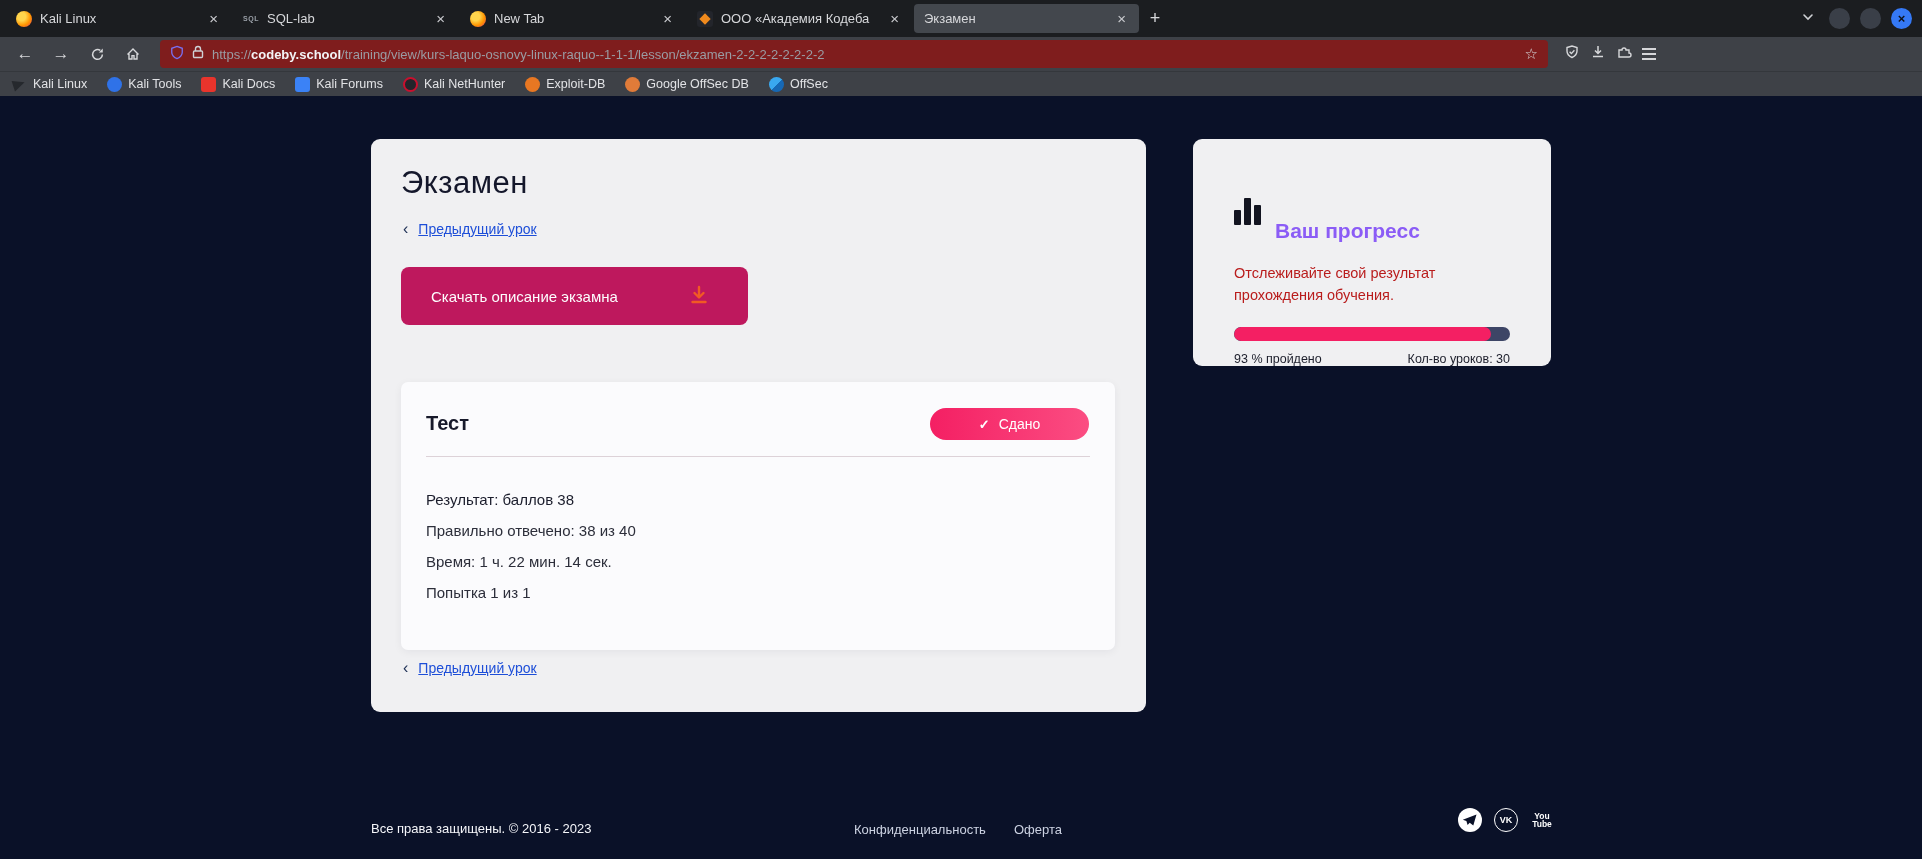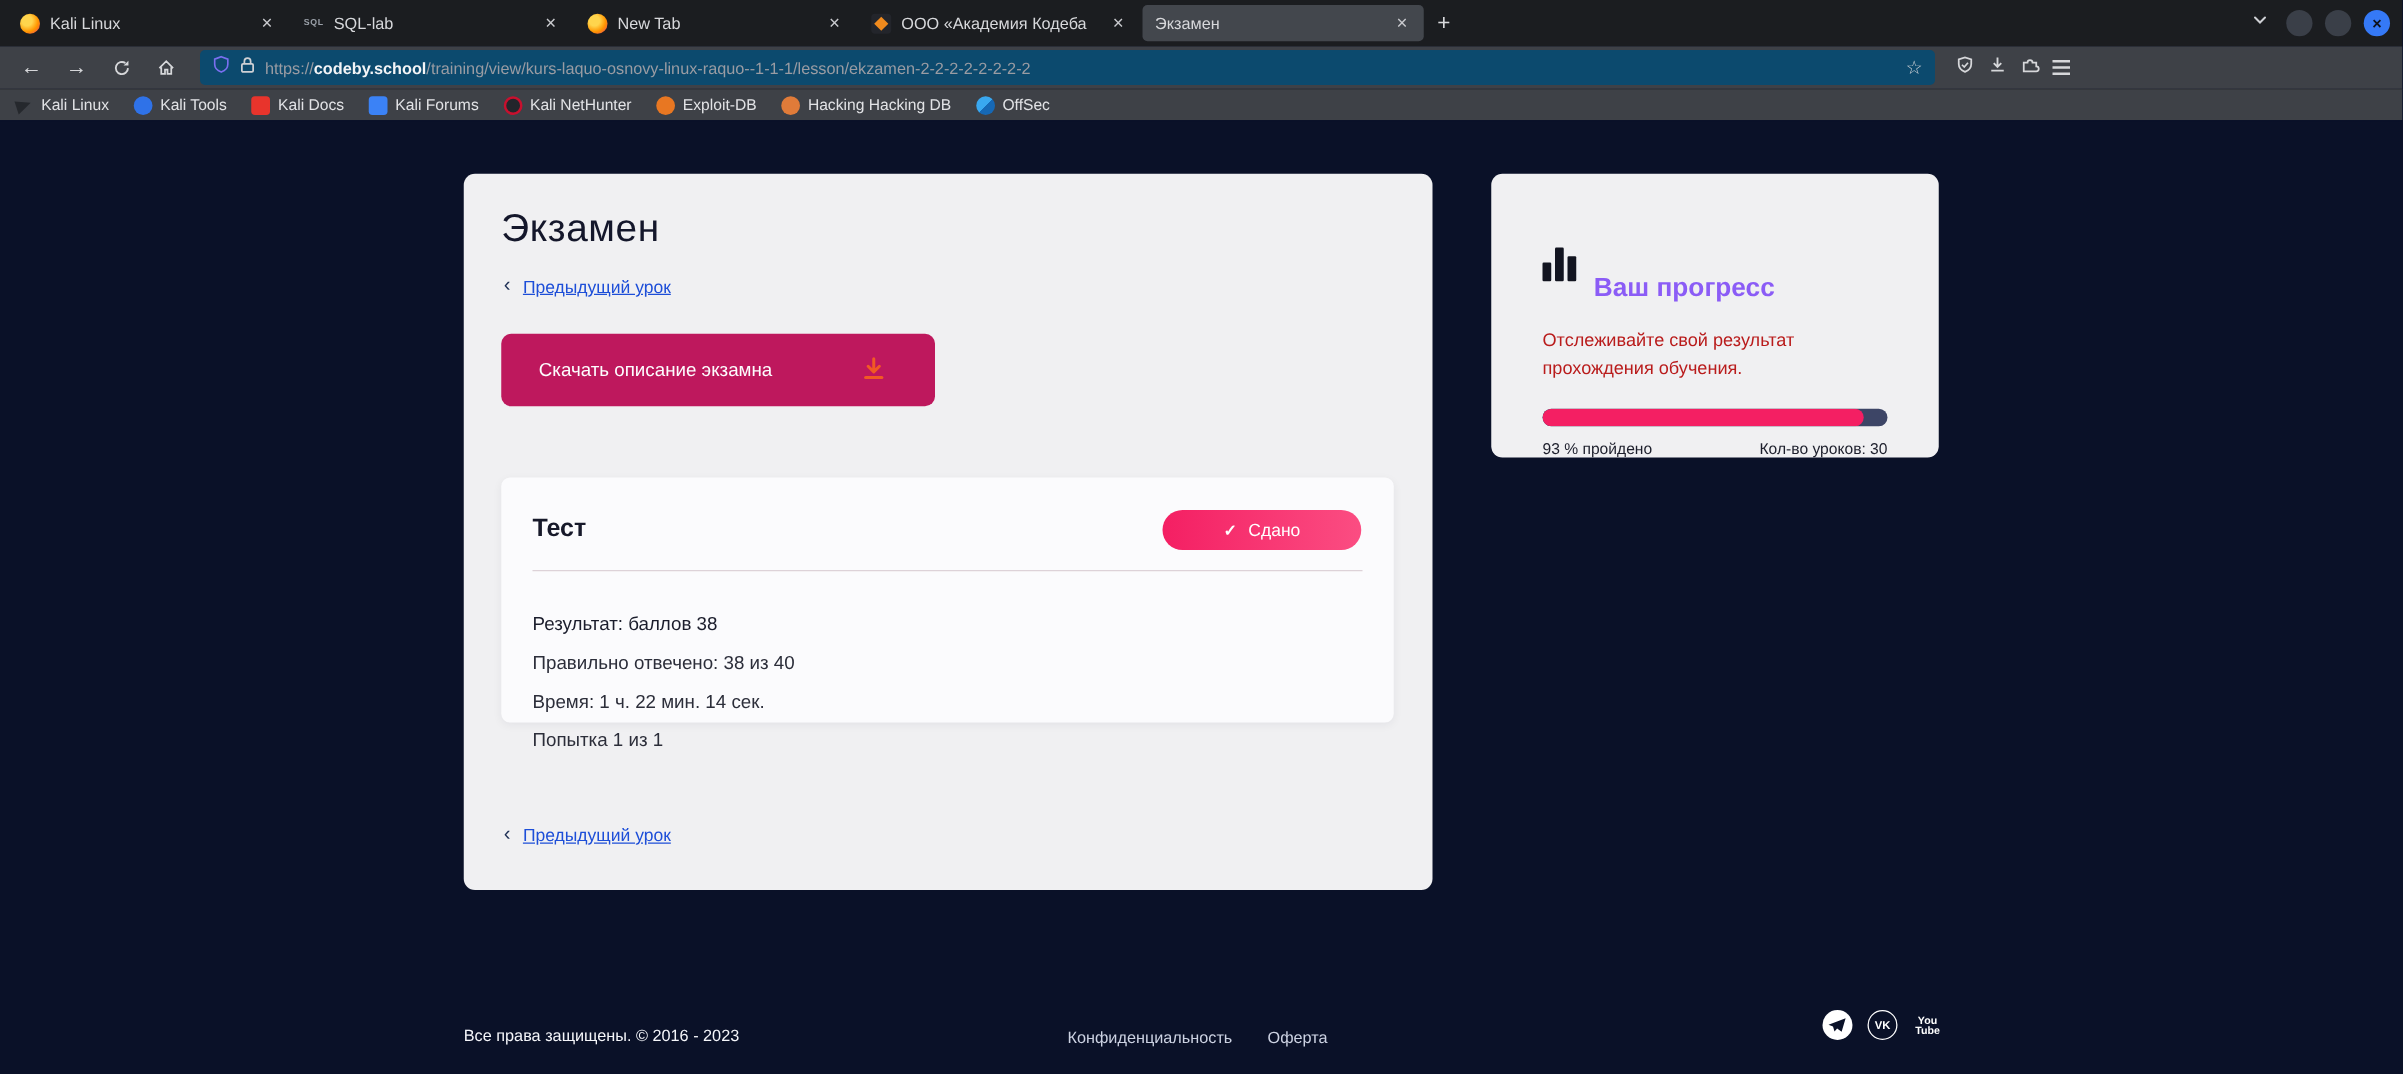--- a/index.html
+++ b/index.html
@@ -24,21 +24,21 @@
          color:#d7d8db; font-size:18px; border-radius:4px; }
   .tabbar-right { position:absolute; right:10px; top:0; height:37px; display:flex; align-items:center; gap:14px; }
   .winbtns { display:flex; gap:10px; align-items:center; }
   .winbtn { width:21px; height:21px; border-radius:50%; background:#3a3f48; display:flex;
          align-items:center; justify-content:center; }
   .winbtn.close { background:#3579f6; color:#0e1118; font-size:13px; font-weight:bold; }
 
   .navbar { height:34px; background:#3e4147; display:flex; align-items:center; padding:0 10px; gap:6px; }
   .navicon { width:30px; height:28px; display:flex; align-items:center; justify-content:center;
          color:#d6d7da; font-size:17px; border-radius:4px; }
-  .urlbar { margin-left:6px; height:28px; flex:0 0 1388px; background:#0c4a6e; border-radius:4px;
+  .urlbar { margin-left:6px; height:28px; flex:0 0 1388px; background:#7f1d1d; border-radius:4px;
          display:flex; align-items:center; padding:1px 10px; gap:8px; }
   .url-text { flex:1; font-size:13px; color:#9a9ca3; white-space:nowrap; overflow:hidden; }
   .url-text b { color:#f3f4f6; font-weight:bold; }
   .url-star { color:#d6d7da; font-size:15px; }
   .nav-right { display:flex; align-items:center; gap:10px; margin-left:10px; }
   .burger { display:flex; flex-direction:column; gap:3px; }
   .burger i { display:block; width:14px; height:2px; background:#d6d7da; }
 
   .bookmarksbar { height:25px; background:#3e4147; display:flex; align-items:center;
          padding:0 12px; gap:20px; border-top:1px solid #34373c; }
@@ -65,21 +65,21 @@
   .prev-link-row { position:absolute; left:32px; display:flex; align-items:center; gap:10px; }
   .prev-top { top:81px; } .prev-bottom { top:520px; }
   .chev { color:#1d2f55; font-size:16px; }
   .prev-link { color:#1d4ed8; font-size:14px; text-decoration:underline; cursor:pointer; }
 
   .dl-btn { position:absolute; left:30px; top:128px; width:347px; height:58px; background:#be185d;
          border:none; border-radius:8px; display:flex; align-items:center; justify-content:space-between;
          padding:0 38px 0 30px; cursor:pointer; }
   .dl-label { color:#fdfdfe; font-size:15px; }
 
-  .test-card { position:absolute; left:30px; top:243px; width:714px; height:196px; background:#fbfbfd;
+  .test-card { position:absolute; left:30px; top:243px; width:714px; height:268px; background:#fbfbfd;
          border-radius:7px; box-shadow:0 2px 8px rgba(20,23,43,.06); }
   .test-title { position:absolute; left:25px; top:30px; font-size:20px; font-weight:bold; color:#17192a; }
   .badge { position:absolute; right:26px; top:26px; width:159px; height:32px; border-radius:16px;
          background:linear-gradient(90deg,#f41f63,#fb4d82); display:flex; align-items:center;
          justify-content:center; gap:9px; color:#fff; font-size:14px; }
   .badge-check { font-size:13px; font-weight:bold; }
   .test-divider { position:absolute; left:25px; right:25px; top:74px; border-bottom:1px solid #ddd2d8; }
   .result-lines { position:absolute; left:25px; top:102px; font-size:15px; color:#2c2e3a; line-height:31px; }
   .result-lines div:first-child { font-weight:500; color:#1b1d2c; }
 
@@ -224,21 +224,21 @@
   <span class="bookmark">
       <span class="bicon bi-nethunter"></span>
       <span>Kali NetHunter</span>
     </span>
   <span class="bookmark">
       <span class="bicon bi-exploit"></span>
       <span>Exploit-DB</span>
     </span>
   <span class="bookmark">
       <span class="bicon bi-ghdb"></span>
-      <span>Hacking Hacking DB</span>
+      <span>Google OffSec DB</span>
     </span>
   <span class="bookmark">
       <span class="bicon bi-offsec"></span>
       <span>OffSec</span>
     </span>
 </div>
 
 <div class="page">
 
   <div class="main-card">

